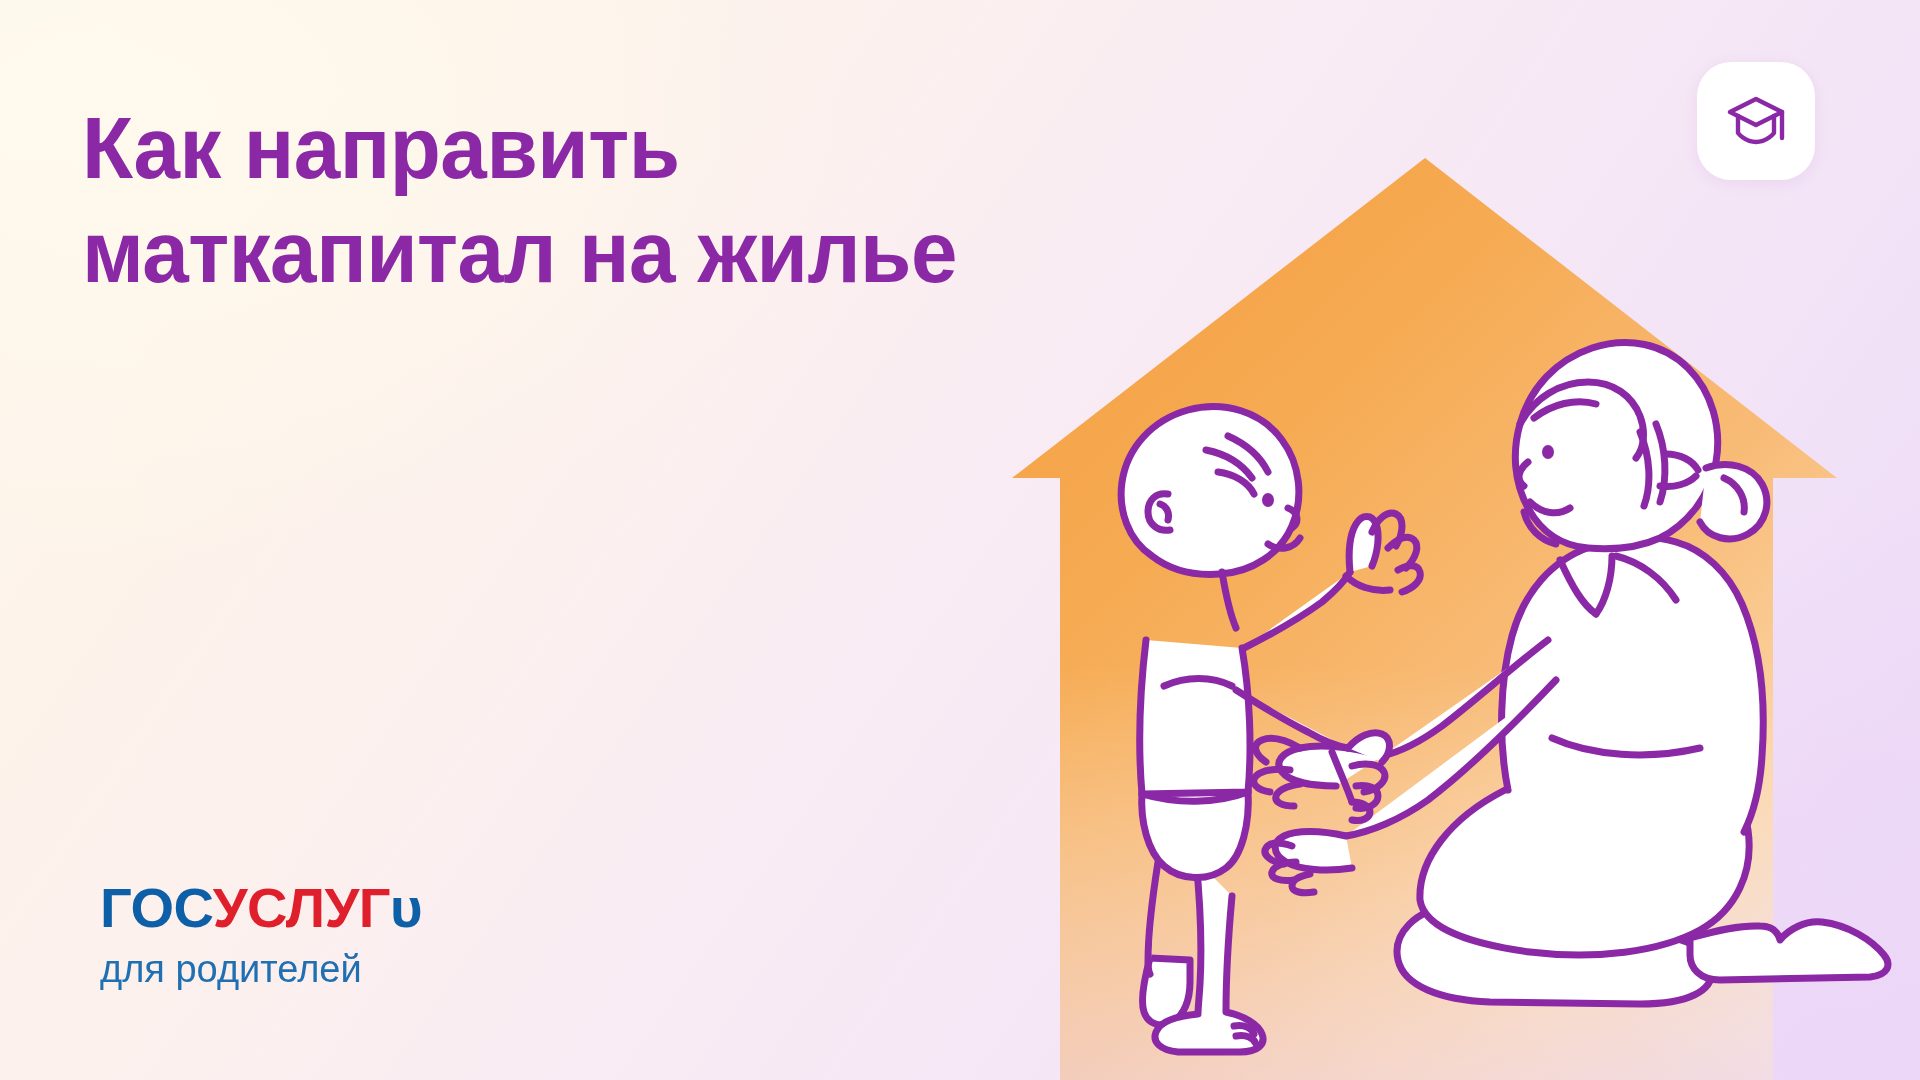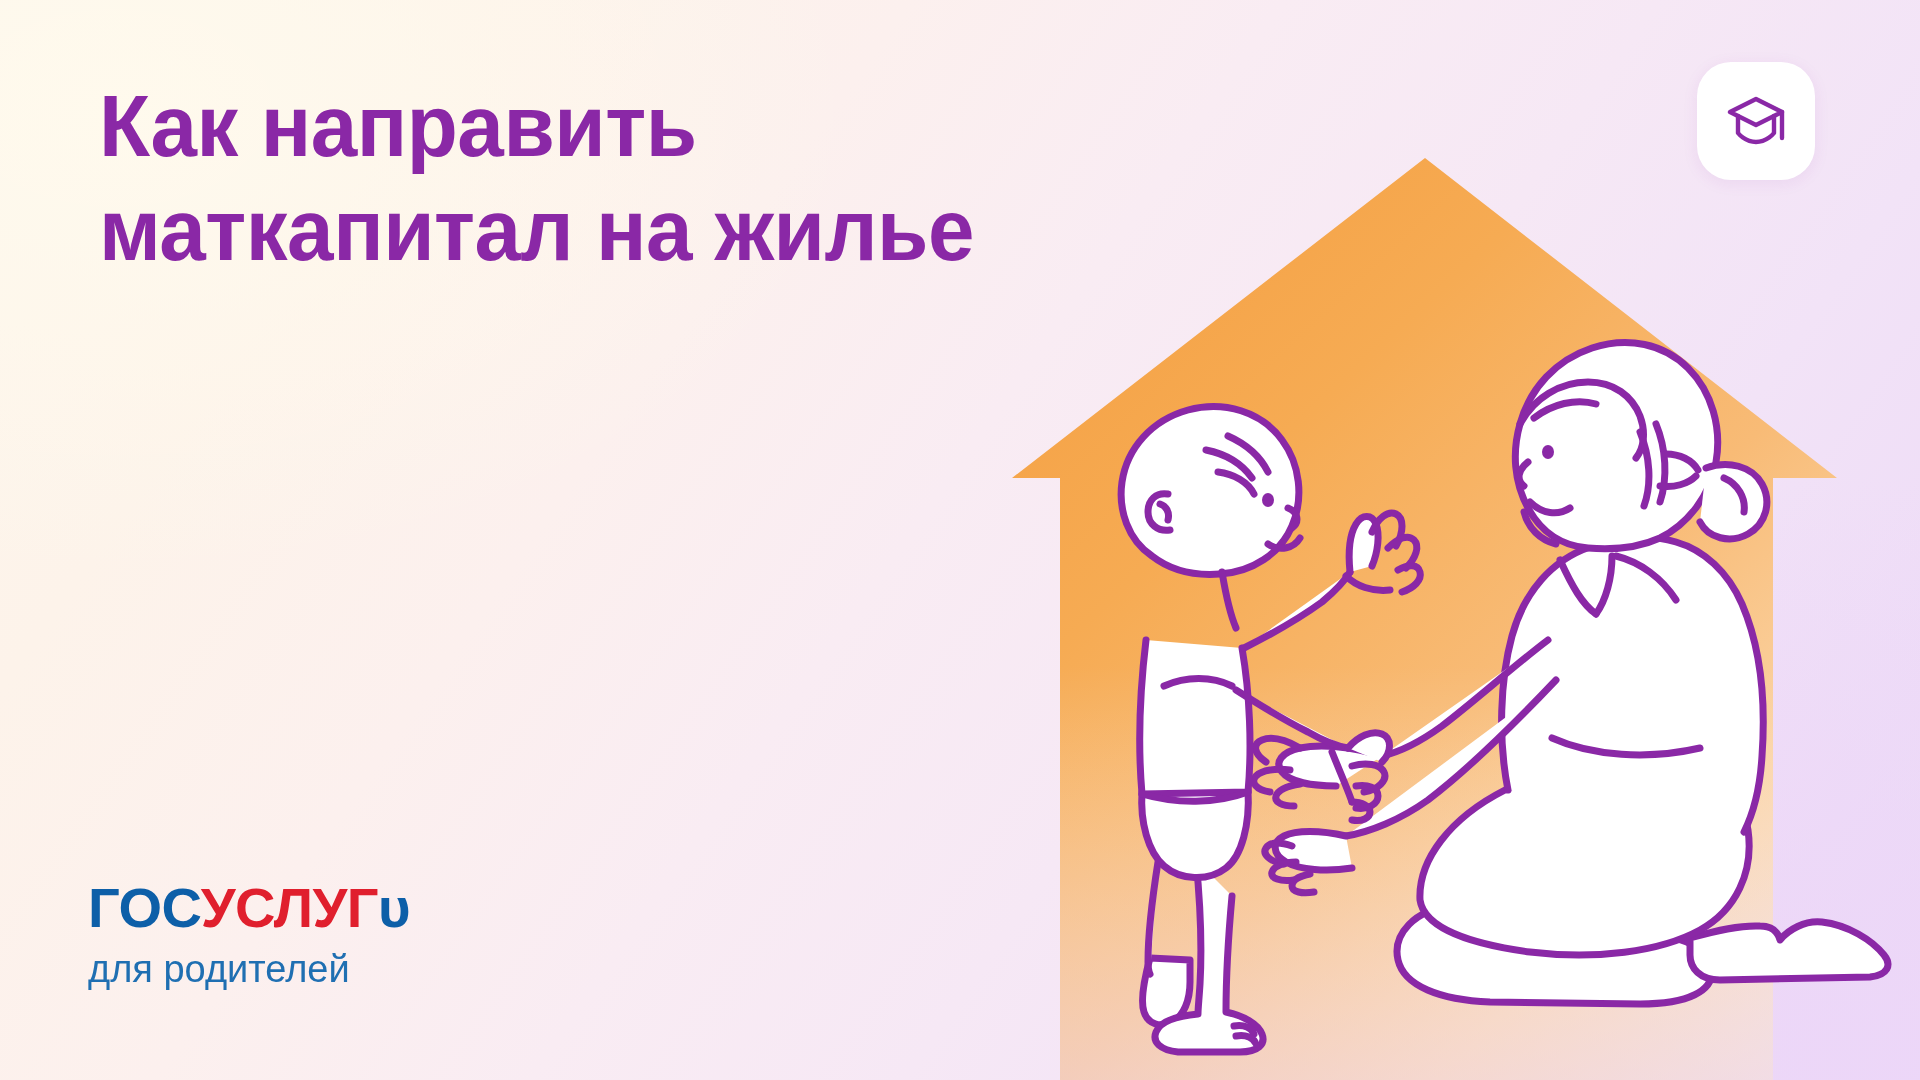--- a/index.html
+++ b/index.html
@@ -35,23 +35,22 @@
     background:
       radial-gradient(1200px 760px at 6% 10%, rgba(255,250,237,0.95) 0%, rgba(255,250,237,0) 62%),
       radial-gradient(1000px 880px at 96% 98%, rgba(236,214,248,0.85) 0%, rgba(236,214,248,0) 66%);
     pointer-events: none;
   }
 
   
   .title-block {
     position: absolute;
     left: 82px;
-    top: 74px;
+    top: 96px;
     width: 930px;
-    margin-left: 17px;
   }
   .title-line {
     display: block;
     color: #8a28a6;
     font-family: "Liberation Sans", sans-serif;
     font-weight: bold;
     font-size: 88px;
     line-height: 104px;
     letter-spacing: -0.5px;
     white-space: nowrap;
@@ -87,21 +86,21 @@
   .illus {
     position: absolute;
     left: 0; top: 0;
     width: 1920px; height: 1080px;
     pointer-events: none;
   }
 
   
   .logo-block {
     position: absolute;
-    left: 88px;
+    left: 100px;
     bottom: 90px;
     text-align: left;
   }
   .logo-word {
     font-family: "Liberation Sans", sans-serif;
     font-weight: bold;
     font-size: 56px;
     line-height: 60px;
     letter-spacing: -0.5px;
     white-space: nowrap;

